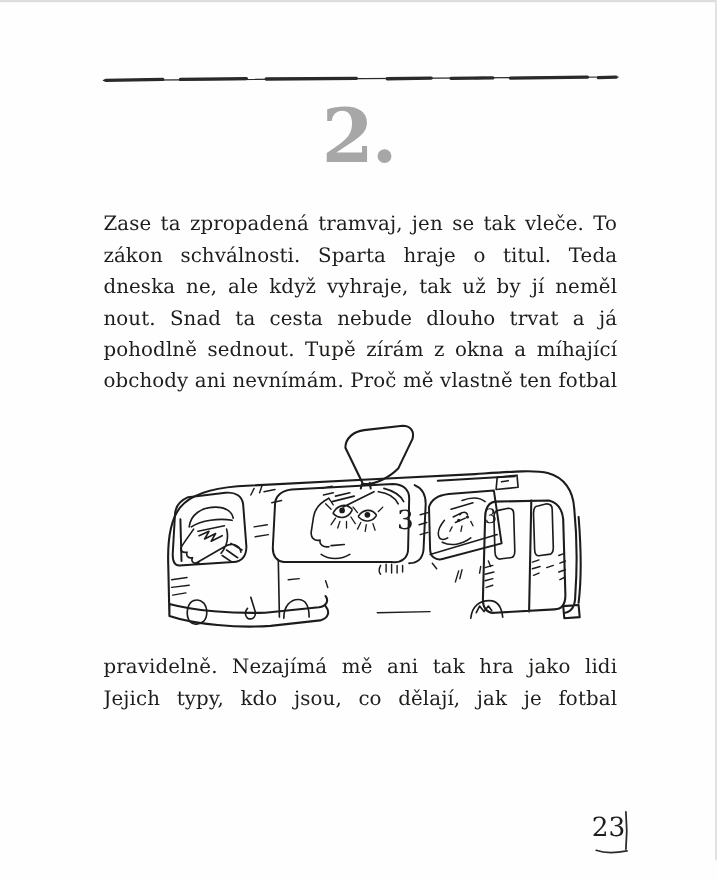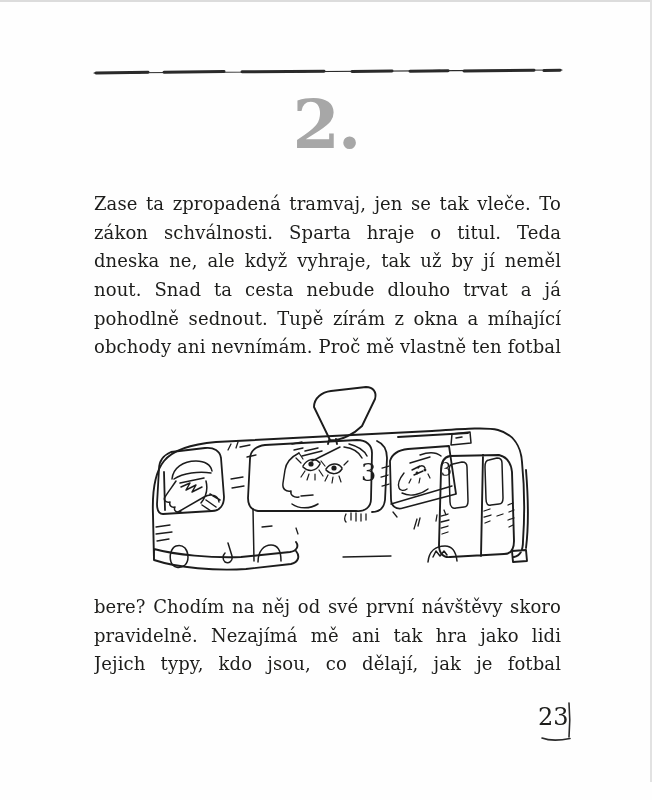--- a/index.html
+++ b/index.html
@@ -33,21 +33,21 @@
   .ln {
     height: 28.7px; line-height: 28.7px;
     font-size: 18px;
     text-align: justify; text-align-last: justify;
     overflow: hidden;
     letter-spacing: 0.1px;
   }
 
   .illustration { position: absolute; left: 145px; top: 385px; width: 392px; height: 200px; }
 
-  .page-number-wrap { position: absolute; left: 532px; top: 696px; width: 46px; height: 50px; text-align: right; }
+  .page-number-wrap { position: absolute; left: 532px; top: 731px; width: 46px; height: 50px; text-align: right; }
   .page-number {
     position: absolute; left: 6px; top: 7px;
     font-size: 24px; color: #1d1d1b;
   }
   .corner-mark { position: absolute; left: 0; top: 0; width: 46px; height: 50px; }
 </style>
 </head>
 <body>
 
 <div class="book-page">
@@ -174,21 +174,20 @@
           M 508,505 L 513,503 M 509,512 L 514,510 M 508,520 L 514,518 M 509,527 L 513,525
           M 393,512 L 397,517"></path>
       </g>
 
       <text x="361" y="481" font-size="24" font-family="DejaVu Serif, serif" fill="#1c1c1c" stroke="none">3</text>
       <text x="441" y="476" font-size="18" font-family="DejaVu Serif, serif" fill="#1c1c1c" stroke="none" transform="rotate(-6 441 476)">3</text>
     </g>
   </svg>
 
   <div class="para para-bottom">
-    <div class="ln">bere? Chodím na něj od své první návštěvy skoro</div>
     <div class="ln">pravidelně. Nezajímá mě ani tak hra jako lidi kolem.</div>
     <div class="ln">Jejich typy, kdo jsou, co dělají, jak je fotbal proměňuje.</div>
   </div>
 
   <div class="page-number-wrap">
     <span class="page-number">23</span>
     <svg class="corner-mark" viewBox="0 0 46 50">
       <g fill="none" stroke="#2a2a2a" stroke-linecap="round">
         <path stroke-width="1.6" d="M 37,7 C 38,18 38,30 37,41"></path>
         <path stroke-width="1.6" d="M 10,42 C 18,45 28,44.5 38,42.5"></path>

